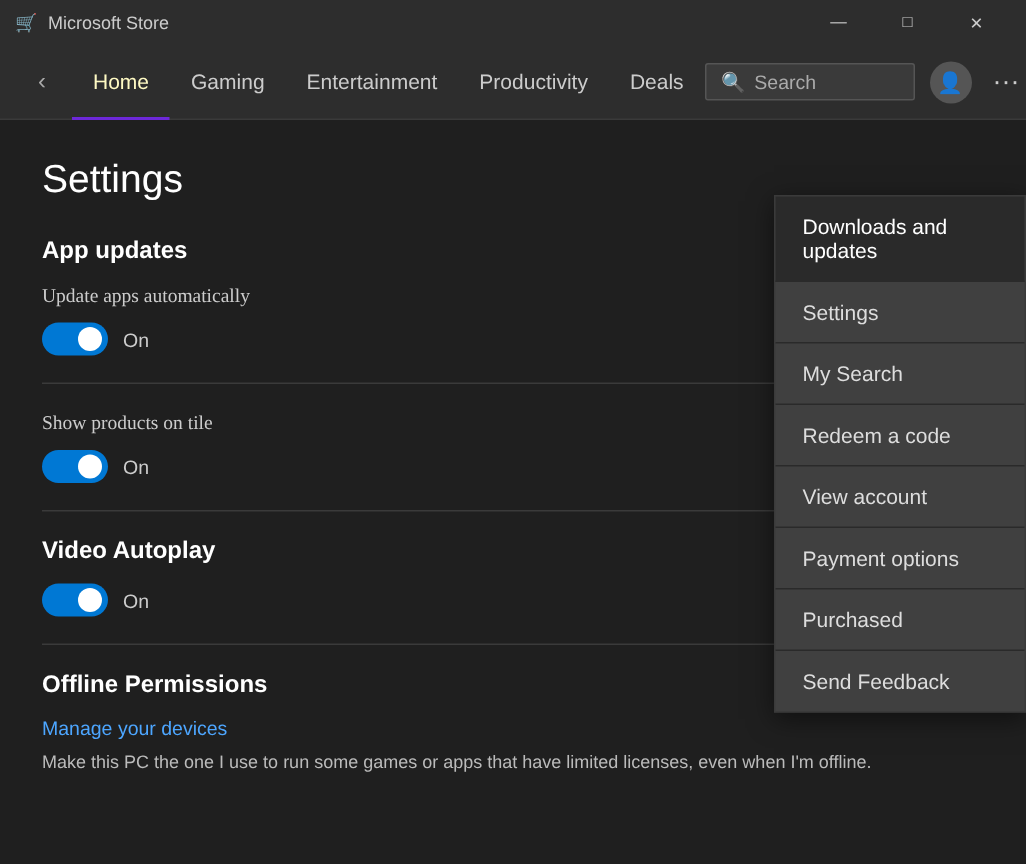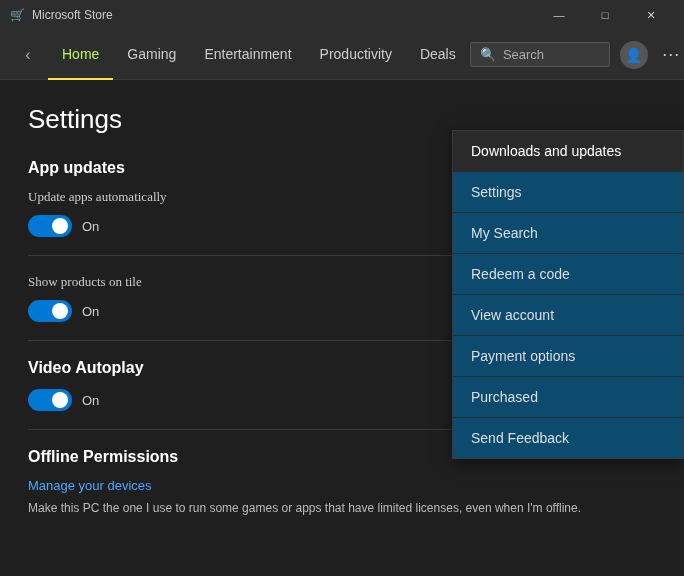--- a/index.html
+++ b/index.html
@@ -87,22 +87,22 @@
       height: 50px;
       display: flex;
       align-items: center;
       font-size: 14px;
       color: #ccc;
       cursor: pointer;
       border-bottom: 2px solid transparent;
       position: relative;
     }
     .nav-link.active {
-      color: #bef264;
-      border-bottom: 2px solid #fde047;
+      color: #fef9c3;
+      border-bottom: 2px solid #6d28d9;
     }
     .nav-right {
       margin-left: auto;
       display: flex;
       align-items: center;
       gap: 10px;
     }
     .search-box {
       display: flex;
       align-items: center;
@@ -212,22 +212,22 @@
       color: #bbb;
       margin-bottom: 10px;
       line-height: 1.5;
     }
 
     
     .dropdown-menu {
       position: absolute;
       top: 50px;
       right: 0;
-      width: 232px;
-      background: #0c4a6e;
+      width: 168px;
+      background: #404040;
       border: 1px solid #3a3a3a;
       z-index: 100;
       box-shadow: 0 4px 16px rgba(0,0,0,0.5);
     }
     .dropdown-item {
       padding: 12px 18px;
       font-size: 14px;
       color: #ddd;
       cursor: pointer;
       border-bottom: 1px solid #2a2a2a;

